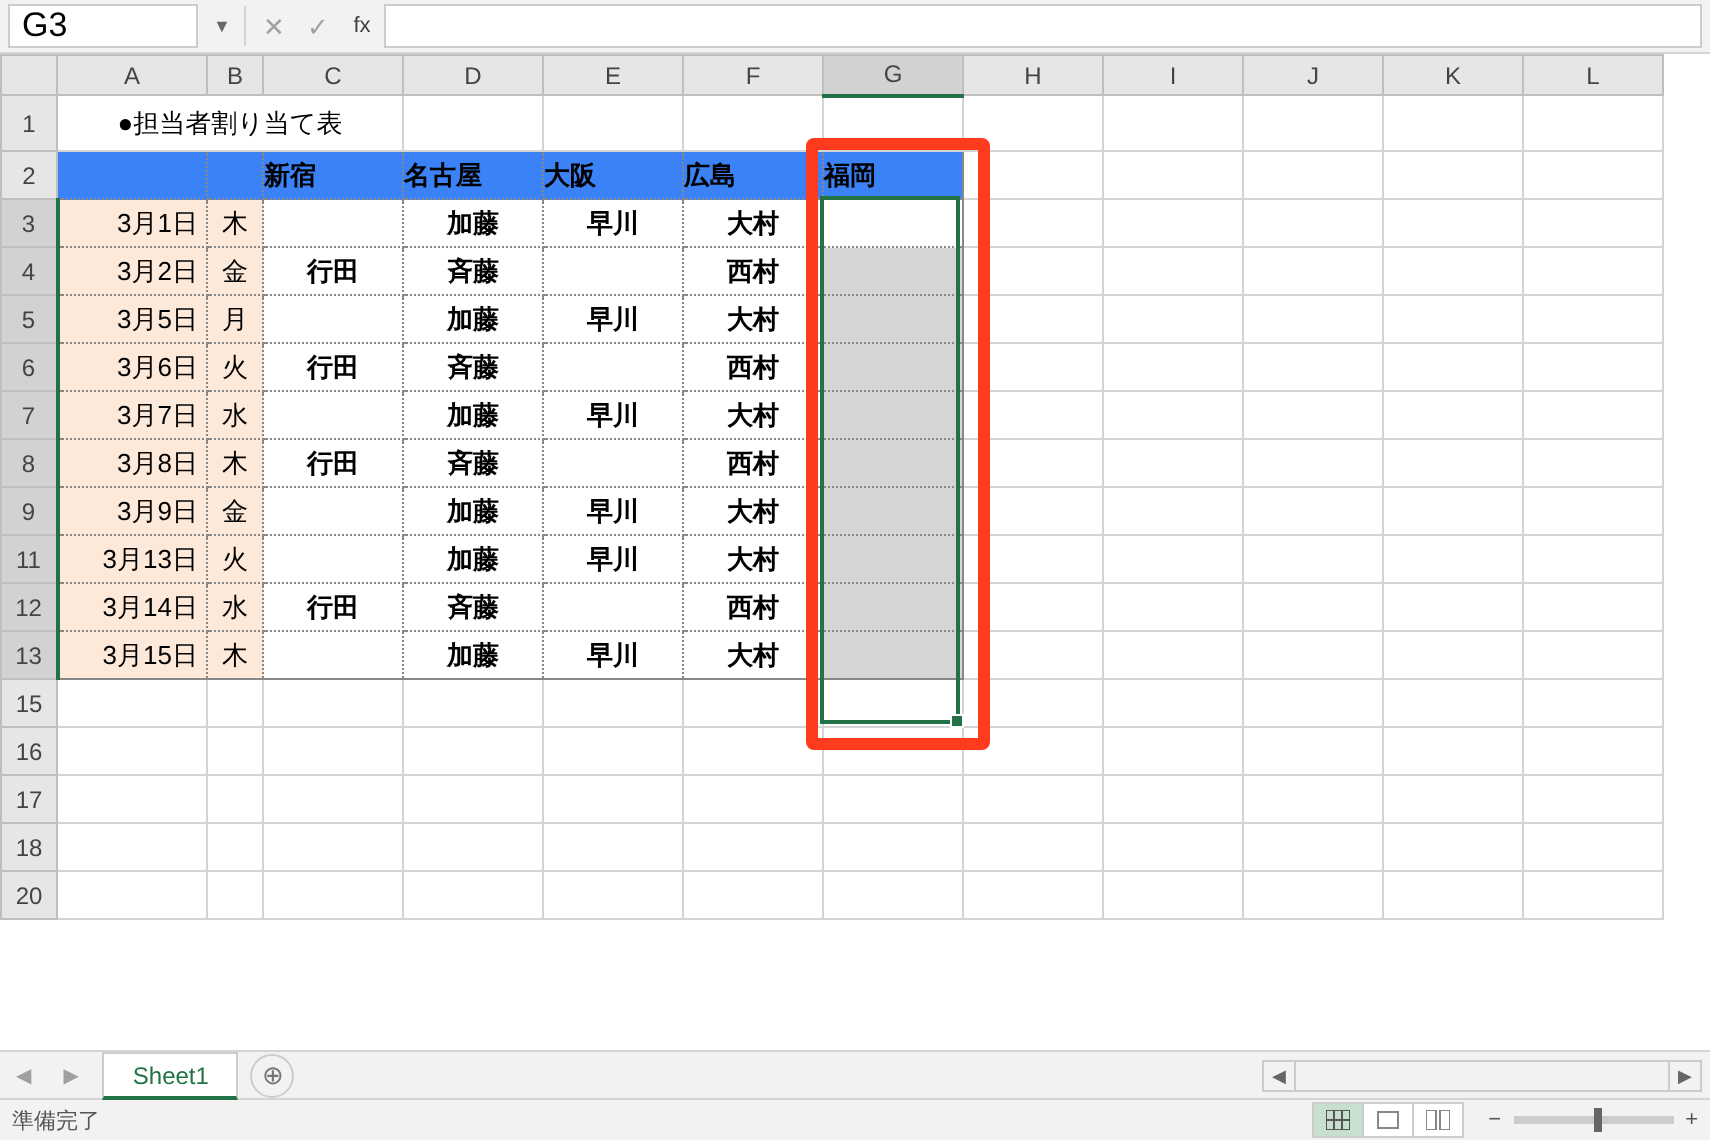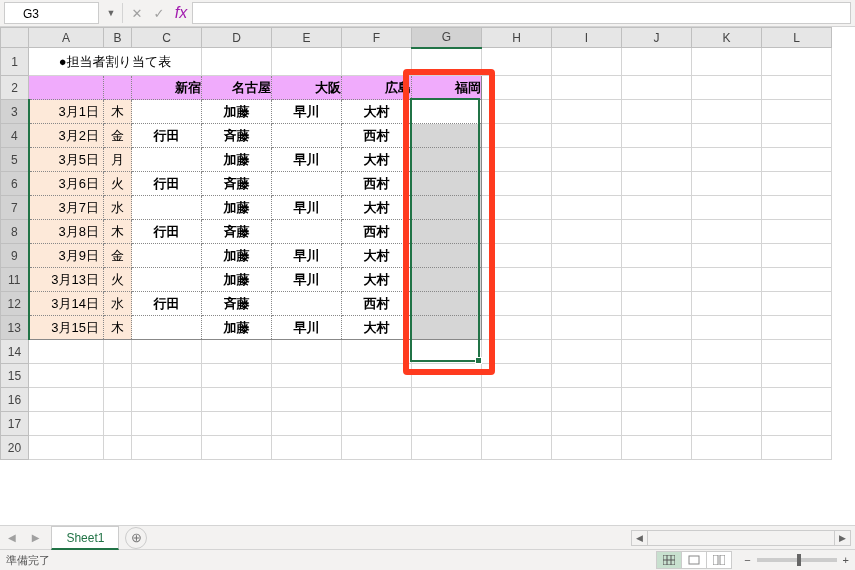--- a/index.html
+++ b/index.html
@@ -1,42 +1,42 @@
 <!DOCTYPE html>
 <html><head>
 <meta charset="utf-8">
 <style>
   * { box-sizing: border-box; margin: 0; padding: 0; }
   body { font-family: 'Meiryo', 'MS PGothic', sans-serif; font-size: 12px; background: #fff; overflow: hidden; }
   
   
   .formula-bar { height: 27px; display: flex; align-items: center; border-bottom: 1px solid #d4d4d4; background: #f3f2f1; }
-  .name-box { width: 95px; height: 22px; background: #fff; border: 1px solid #ccc; margin: 0 4px; padding: 2px 18px; font-size: 12px; display:flex; align-items:flex-end; }
+  .name-box { width: 95px; height: 22px; background: #fff; border: 1px solid #ccc; margin: 0 4px; padding: 2px 6px; font-size: 17px; display:flex; align-items:center; }
   .name-box-arrow { width: 16px; font-size:9px; color:#666; text-align:center;}
   .fb-divider { width:1px; height:20px; background:#d4d4d4; margin: 0 3px;}
   .fb-btn { width: 22px; height: 22px; display:flex; align-items:center; justify-content:center; color:#a0a0a0; cursor:default; font-size:13px;}
-  .fb-fx { font-style: italic; font-size: 16px; color:#a21caf;}
+  .fb-fx { font-size: 11px; color:#404040;}
   .formula-input { flex:1; height:22px; background:#fff; border:1px solid #ccc; margin-right:4px;}
 
   
   .grid-wrap { position: relative; height: 498px; overflow: hidden; background:#fff;}
   table { border-collapse: collapse; table-layout: fixed; }
   th, td { border: 1px solid #d4d4d4; padding: 0; font-weight: normal; text-align: center; vertical-align: middle; background:#fff;}
   
   
   .col-hdr th { height: 20px; background: #e6e6e6; color:#444; font-size:12px; border:1px solid #bfbfbf;}
   .col-hdr th.corner { background:#e6e6e6; width:28px;}
   .col-hdr th.sel { background:#d2d2d2; border-bottom: 2px solid #217346;}
   
   .row-hdr { width:28px; background:#e6e6e6; color:#444; font-size:12px; border:1px solid #bfbfbf;}
   .row-hdr.sel { background:#d2d2d2; border-right:2px solid #217346;}
   
   td { height: 24px; font-size:13px; }
   .row-1 td { height: 28px; }
-  .hdr-green { background:#f0abfc; font-weight:bold; text-align:right; border:1px dotted #888;}
+  .hdr-green { background:#3b82f6; font-weight:bold; text-align:left; border:1px dotted #888;}
   .date-cell { background:#fde9d9; text-align:right; padding-right:4px; border:1px dotted #888;}
   .day-cell { background:#fde9d9; text-align:center; border:1px dotted #888;}
   .data-cell { text-align:center; border:1px dotted #888;font-weight:bold;}
   .tb-left { border-left:1px solid #888;}
   .tb-right { border-right:1px solid #888;}
   .tb-top { border-top:1px solid #888;}
   .tb-bottom { border-bottom:1px solid #888;}
   
   
   .sel-fill { background:#d6d6d6 !important; }
@@ -293,35 +293,20 @@
           <td class="data-cell tb-bottom">早川</td>
           <td class="data-cell tb-bottom">大村</td>
           <td class="data-cell tb-right tb-bottom sel-fill"></td>
           <td class=""></td>
           <td class=""></td>
           <td class=""></td>
           <td class=""></td>
           <td class=""></td>
         </tr>
         <tr>
-          <td class="row-hdr">14</td>
-          <td class=""></td>
-          <td class=""></td>
-          <td class=""></td>
-          <td class=""></td>
-          <td class=""></td>
-          <td class=""></td>
-          <td class=""></td>
-          <td class=""></td>
-          <td class=""></td>
-          <td class=""></td>
-          <td class=""></td>
-          <td class=""></td>
-        </tr>
-        <tr>
           <td class="row-hdr">15</td>
           <td class=""></td>
           <td class=""></td>
           <td class=""></td>
           <td class=""></td>
           <td class=""></td>
           <td class=""></td>
           <td class=""></td>
           <td class=""></td>
           <td class=""></td>
@@ -339,20 +324,35 @@
           <td class=""></td>
           <td class=""></td>
           <td class=""></td>
           <td class=""></td>
           <td class=""></td>
           <td class=""></td>
           <td class=""></td>
         </tr>
         <tr>
           <td class="row-hdr">17</td>
+          <td class=""></td>
+          <td class=""></td>
+          <td class=""></td>
+          <td class=""></td>
+          <td class=""></td>
+          <td class=""></td>
+          <td class=""></td>
+          <td class=""></td>
+          <td class=""></td>
+          <td class=""></td>
+          <td class=""></td>
+          <td class=""></td>
+        </tr>
+        <tr>
+          <td class="row-hdr">18</td>
           <td class=""></td>
           <td class=""></td>
           <td class=""></td>
           <td class=""></td>
           <td class=""></td>
           <td class=""></td>
           <td class=""></td>
           <td class=""></td>
           <td class=""></td>
           <td class=""></td>

